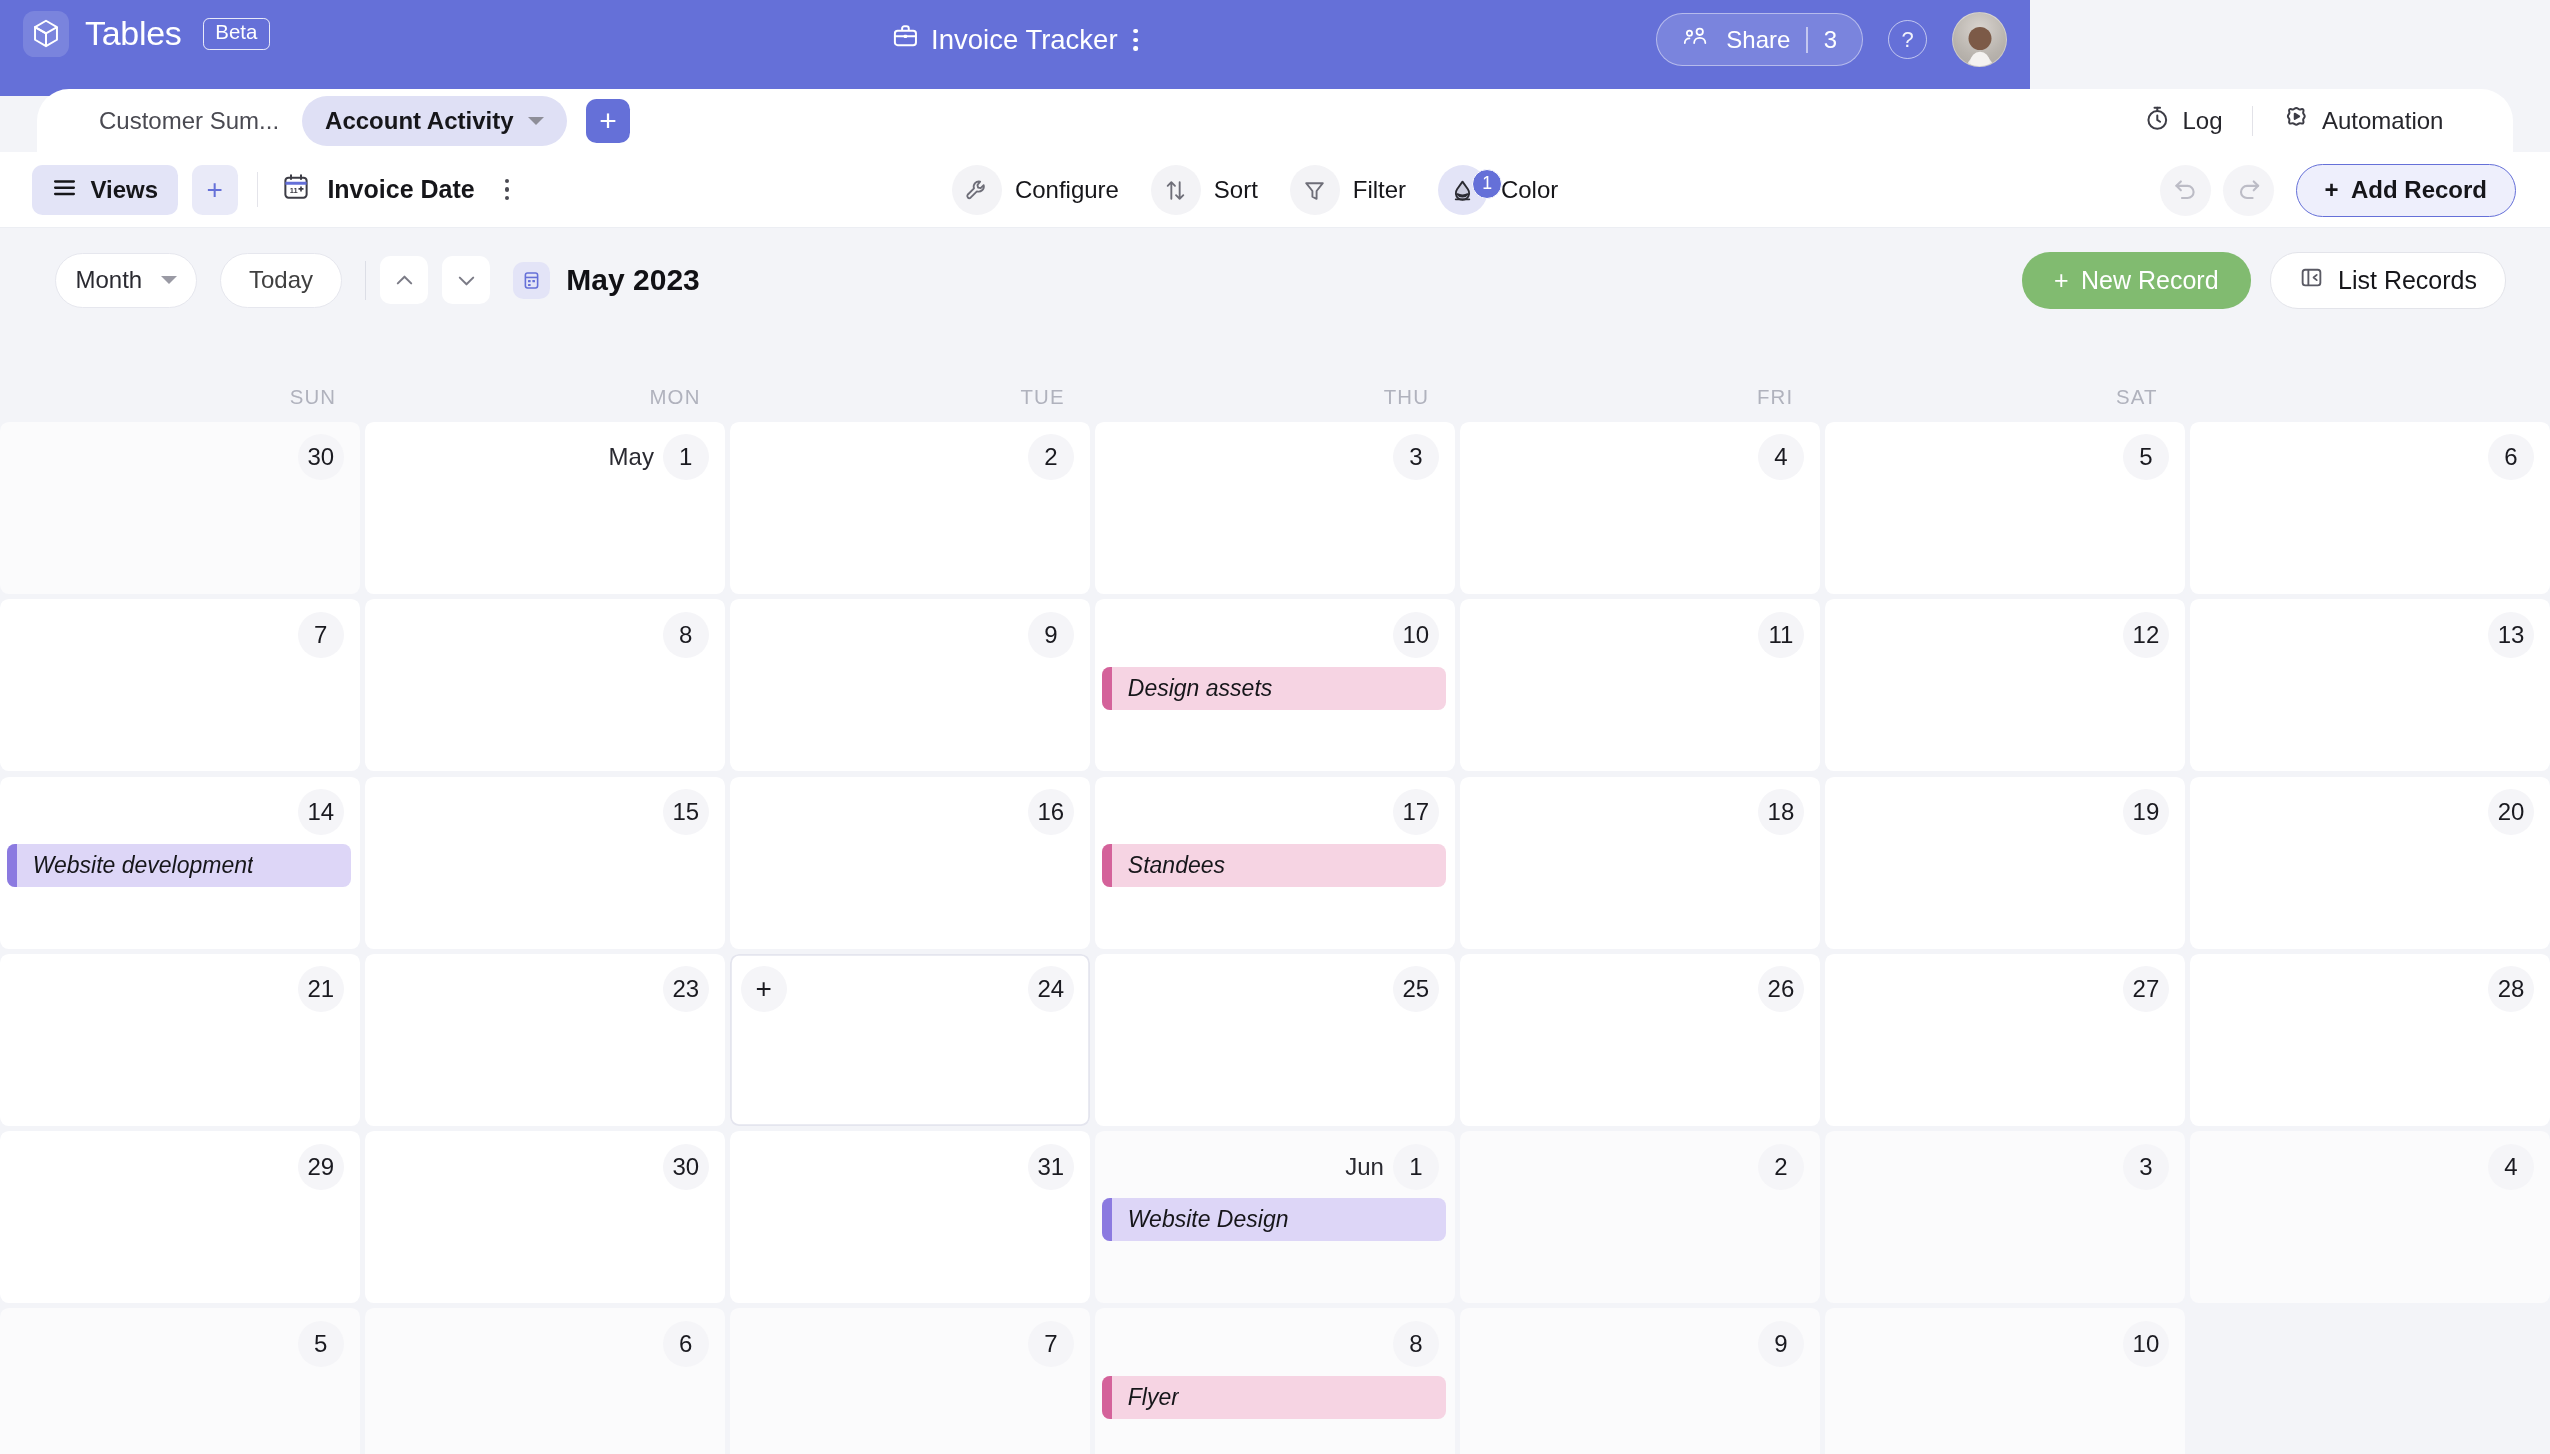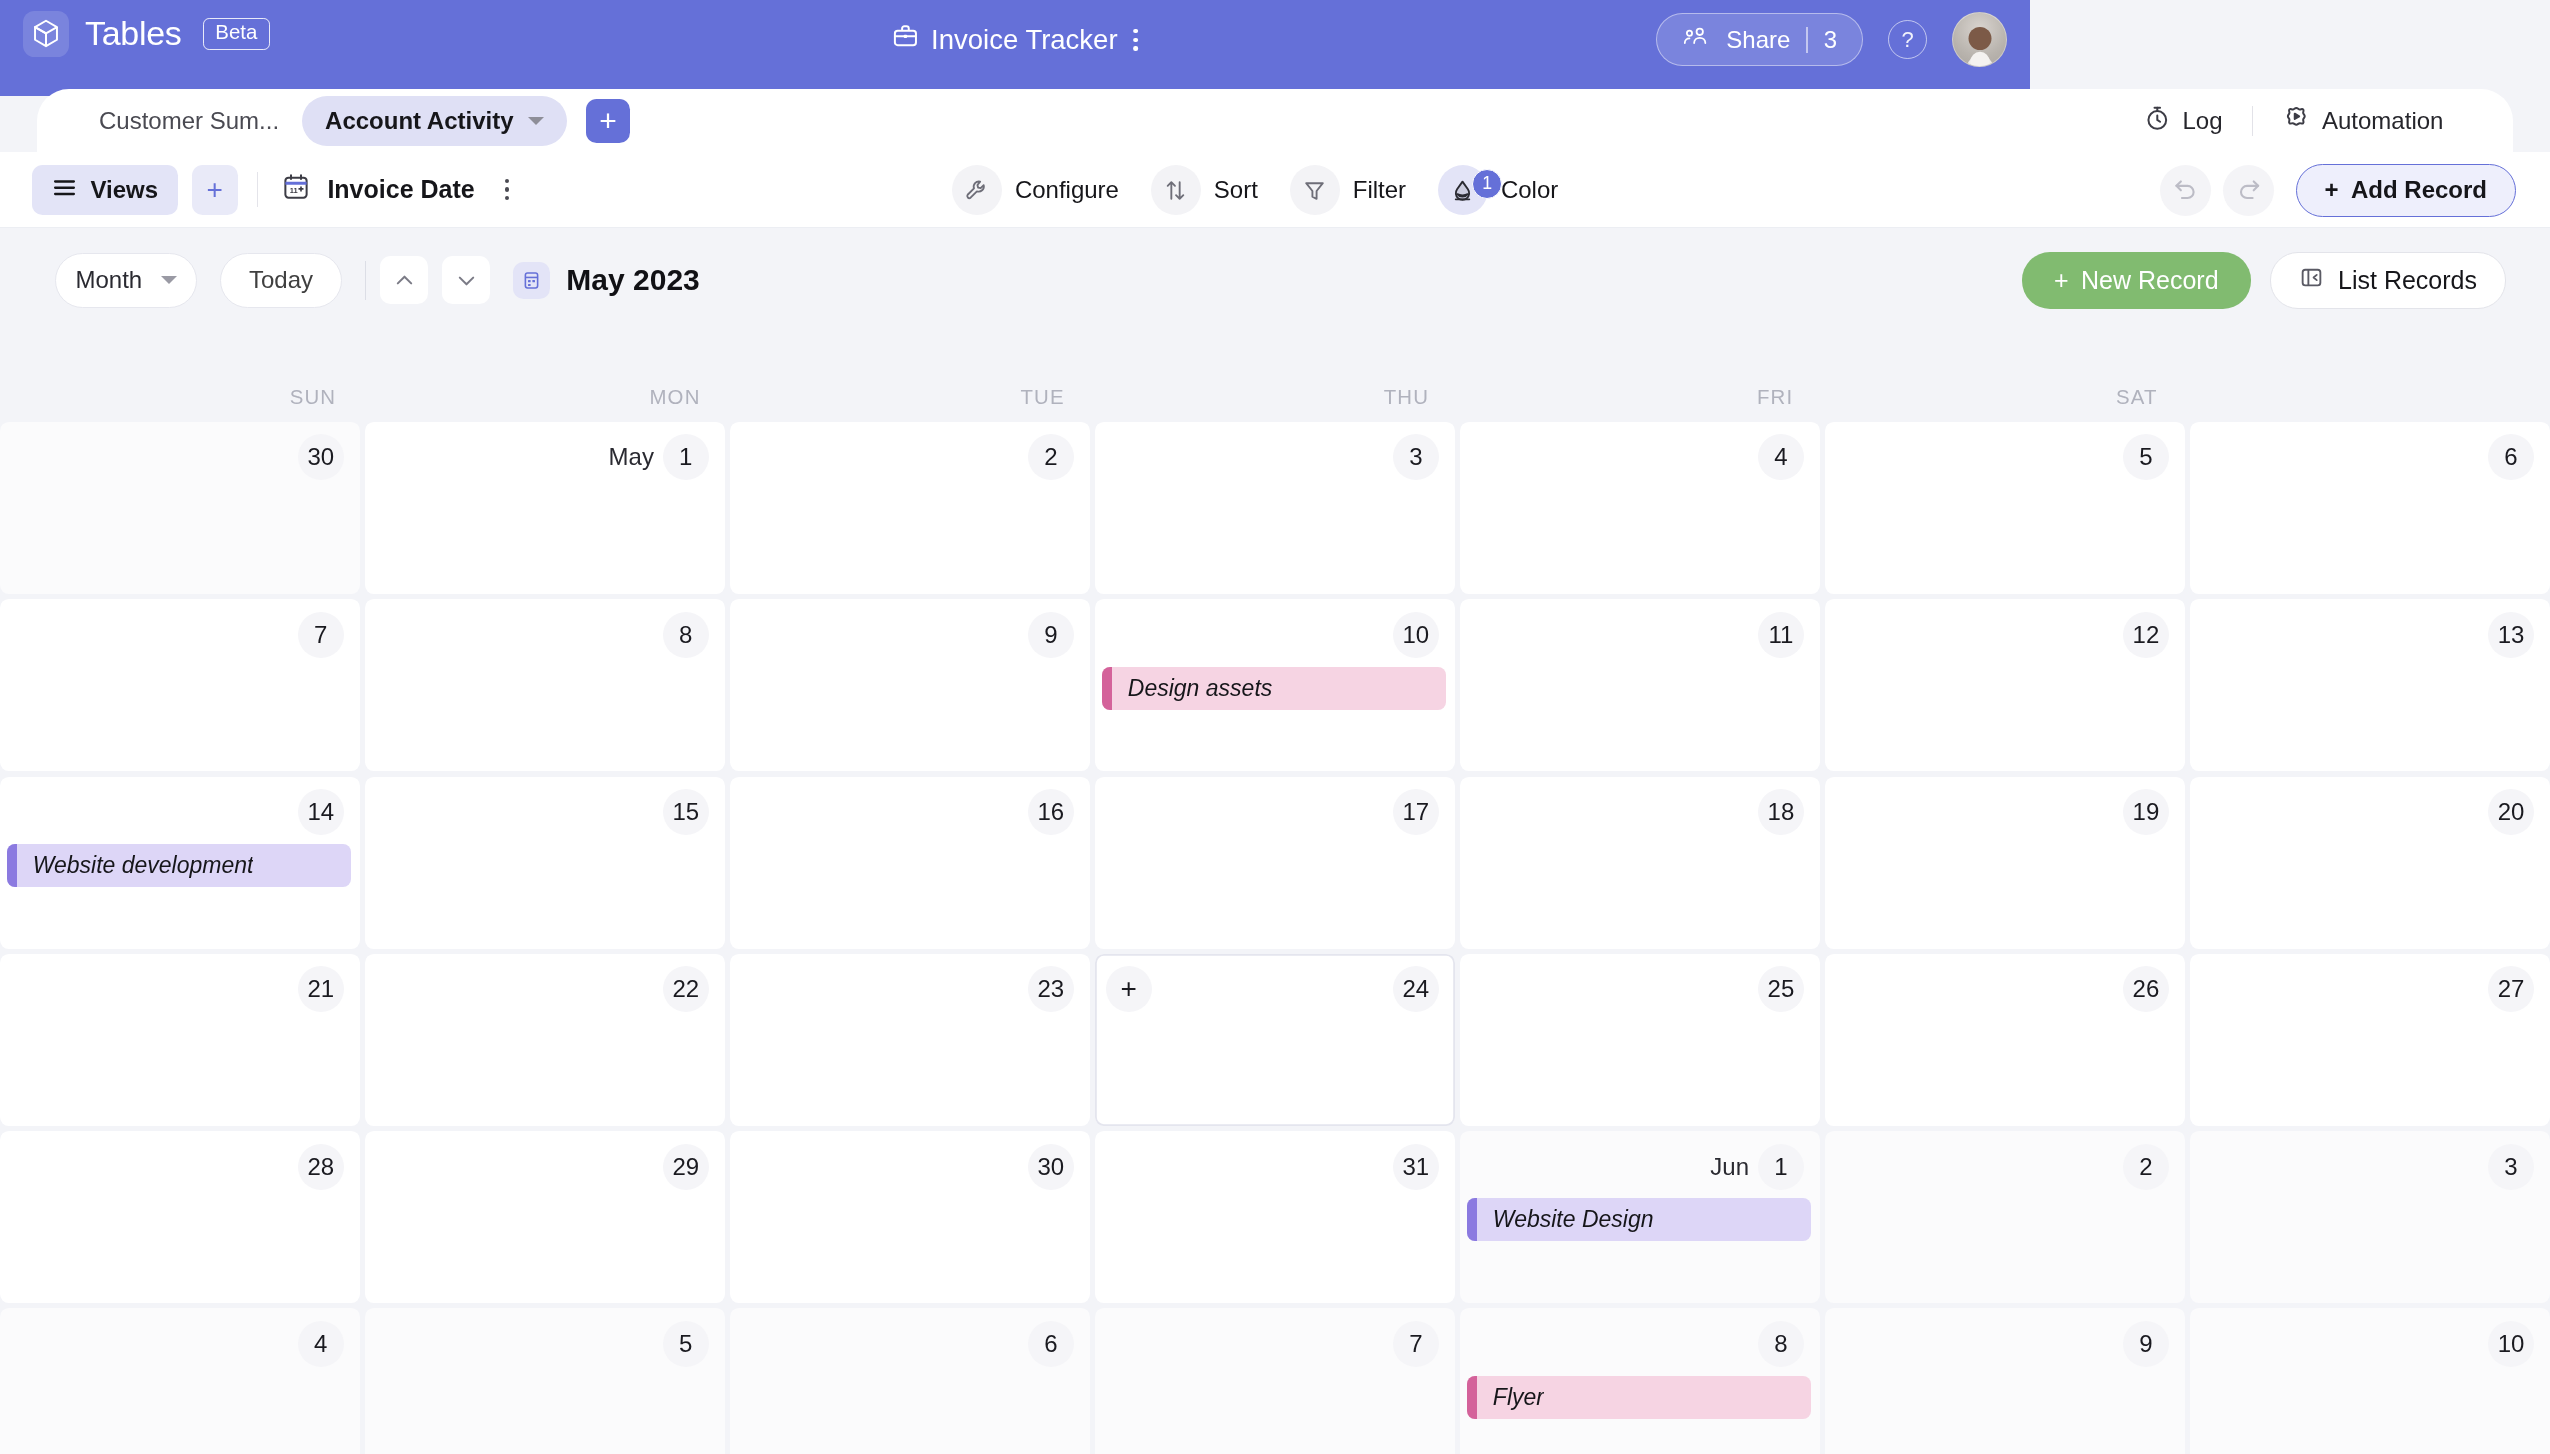--- a/index.html
+++ b/index.html
@@ -636,44 +636,45 @@
     </div>
     <div class="cell">
       <div class="daynum-wrap">
         <span class="daynum">16</span>
       </div>
     </div>
     <div class="cell">
       <div class="daynum-wrap">
         <span class="daynum">17</span>
       </div>
+      <div class="chips">
+        <div class="chip pink">
+          <span class="chip-bar"></span>
+          <span class="chip-label">Standees</span>
+        </div>
+      </div>
     </div>
     <div class="cell">
       <div class="daynum-wrap">
         <span class="daynum">18</span>
       </div>
     </div>
     <div class="cell">
       <div class="daynum-wrap">
         <span class="daynum">19</span>
       </div>
     </div>
     <div class="cell">
       <div class="daynum-wrap">
         <span class="daynum">20</span>
       </div>
     </div>
     <div class="cell">
       <div class="daynum-wrap">
         <span class="daynum">21</span>
-      </div>
-    </div>
-    <div class="cell">
-      <div class="daynum-wrap">
-        <span class="daynum">22</span>
       </div>
     </div>
     <div class="cell">
       <div class="daynum-wrap">
         <span class="daynum">23</span>
       </div>
     </div>
     <div class="cell hover">
       <div class="cell-plus">+</div>
       <div class="daynum-wrap">

